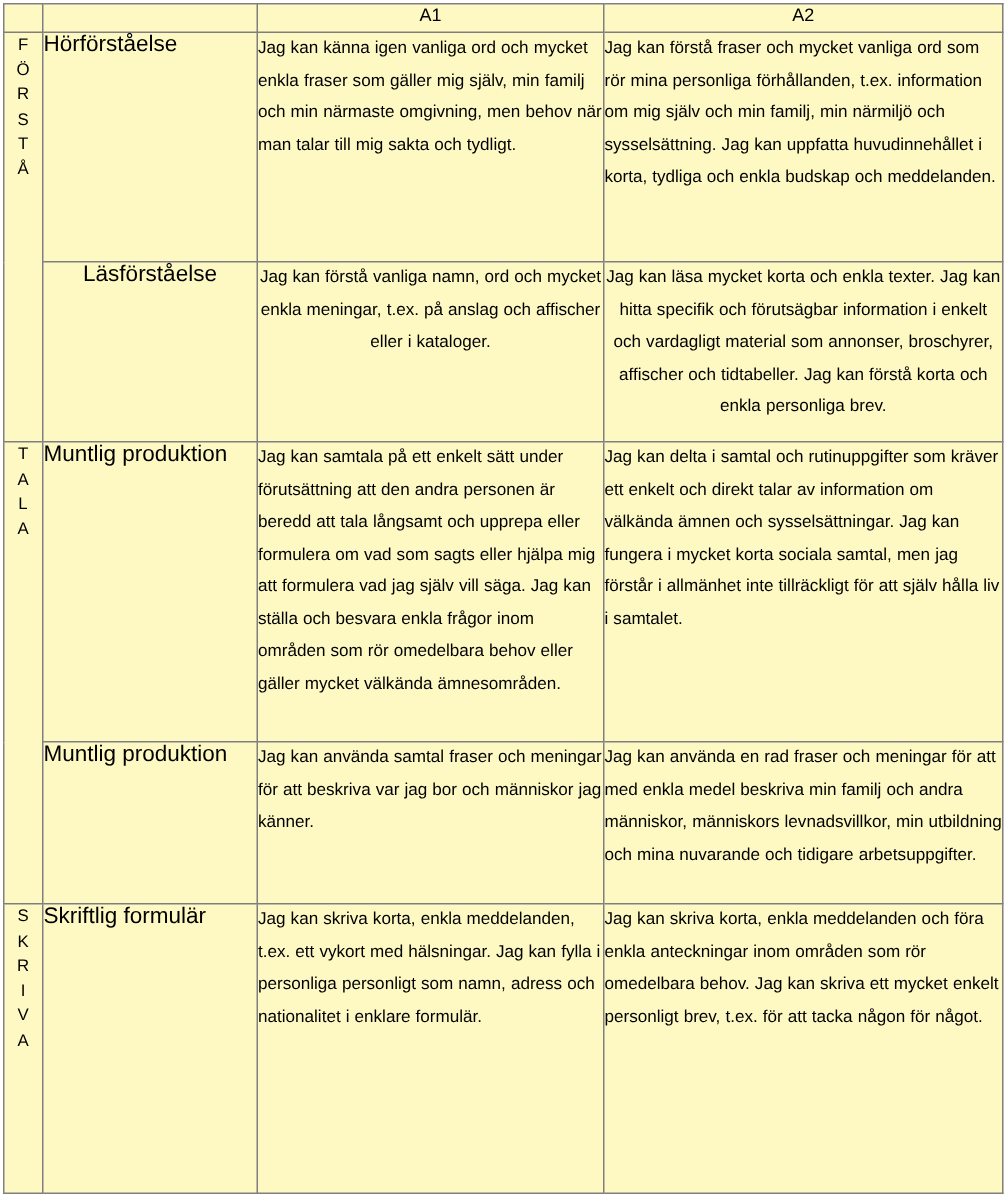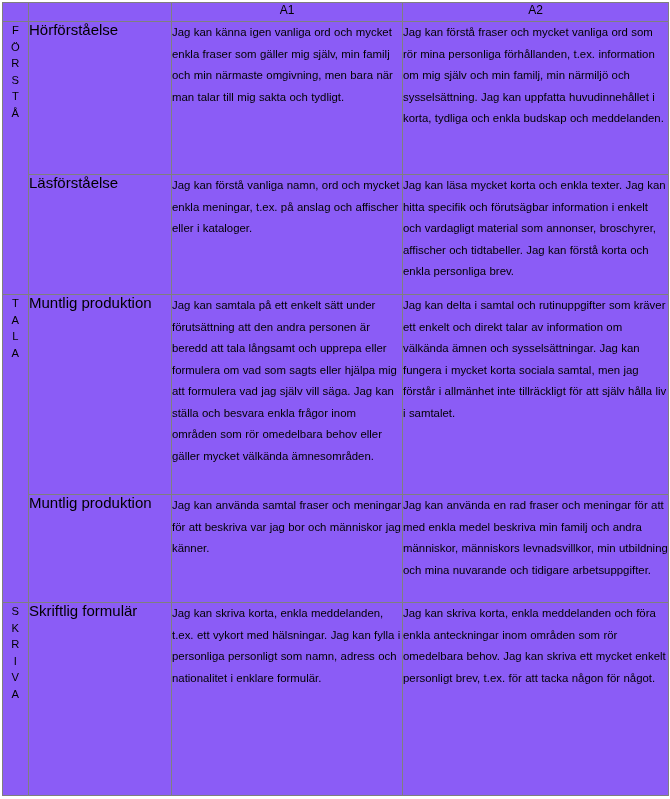--- a/index.html
+++ b/index.html
@@ -27,21 +27,21 @@
     border-collapse: collapse;
     table-layout: fixed;
     font-size: 11.2px;
   }
 
   table.cefr-grid td,
   table.cefr-grid th {
     border: 1px solid #7f7f7f;
     vertical-align: top;
     padding: 0;
-    background: #8b5cf6;
+    background: #fef9c3;
     font-weight: normal;
   }
 
   
   col.c-skillband { width: 26px; }
   col.c-skillname { width: 143px; }
   col.c-a1 { width: 231px; }
   col.c-a2 { width: 266px; }
 
   
@@ -86,21 +86,21 @@
   .descriptor {
     padding: 6px 7px 6px 9px;
     line-height: 21.5px;
     font-size: 11.4px;
     text-align: left;
     word-spacing: 0.2px;
   }
 
   
   .r-horf td { height: 152px; }
-  .r-lasf td { height: 119px; }
+  .r-lasf td { height: 119px; text-align: center; }
   .r-mint td { height: 199px; }
   .r-muntp td { height: 107px; }
   .r-skriv td { height: 192px; }
 </style>
 </head>
 <body>
 
 <div class="grid-wrap">
   <table class="cefr-grid">
     <colgroup>
@@ -124,21 +124,21 @@
           <div class="band-stack">
             <span>F</span>
             <span>Ö</span>
             <span>R</span>
             <span>S</span>
             <span>T</span>
             <span>Å</span>
           </div>
         </td>
         <td class="skill-name">Hörförståelse</td>
-        <td class="descriptor">Jag kan känna igen vanliga ord och mycket enkla fraser som gäller mig själv, min familj och min närmaste omgivning, men bara när man talar till mig sakta och tydligt.</td>
+        <td class="descriptor">Jag kan känna igen vanliga ord och mycket enkla fraser som gäller mig själv, min familj och min närmaste omgivning, men behov när man talar till mig sakta och tydligt.</td>
         <td class="descriptor">Jag kan förstå fraser och mycket vanliga ord som rör mina personliga förhållanden, t.ex. information om mig själv och min familj, min närmiljö och sysselsättning. Jag kan uppfatta huvudinnehållet i korta, tydliga och enkla budskap och meddelanden.</td>
       </tr>
       <tr class="r-lasf">
         <td class="skill-name">Läsförståelse</td>
         <td class="descriptor">Jag kan förstå vanliga namn, ord och mycket enkla meningar, t.ex. på anslag och affischer eller i kataloger.</td>
         <td class="descriptor">Jag kan läsa mycket korta och enkla texter. Jag kan hitta specifik och förutsägbar information i enkelt och vardagligt material som annonser, broschyrer, affischer och tidtabeller. Jag kan förstå korta och enkla personliga brev.</td>
       </tr>
 
       <tr class="r-mint">
         <td class="band-cell" rowspan="2">

